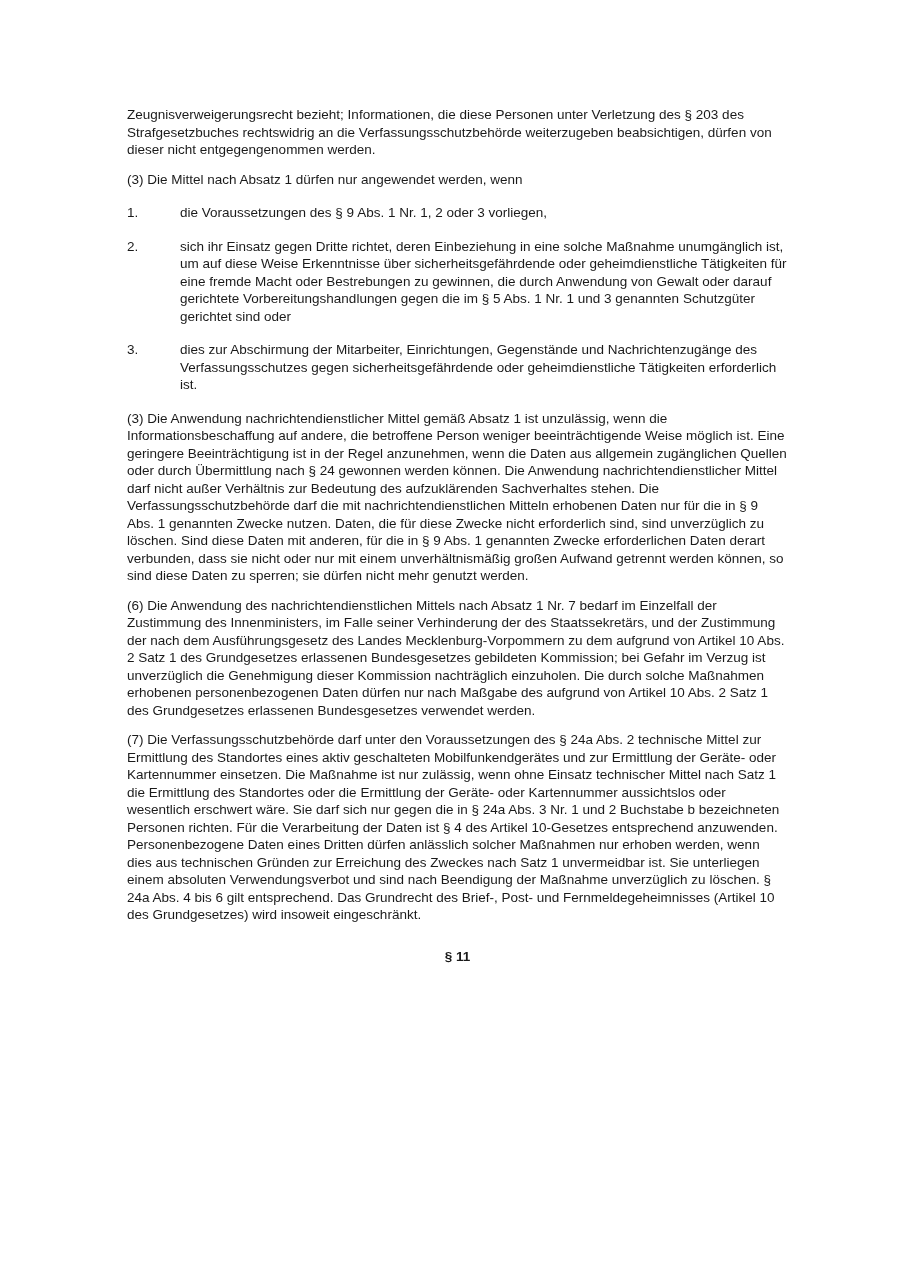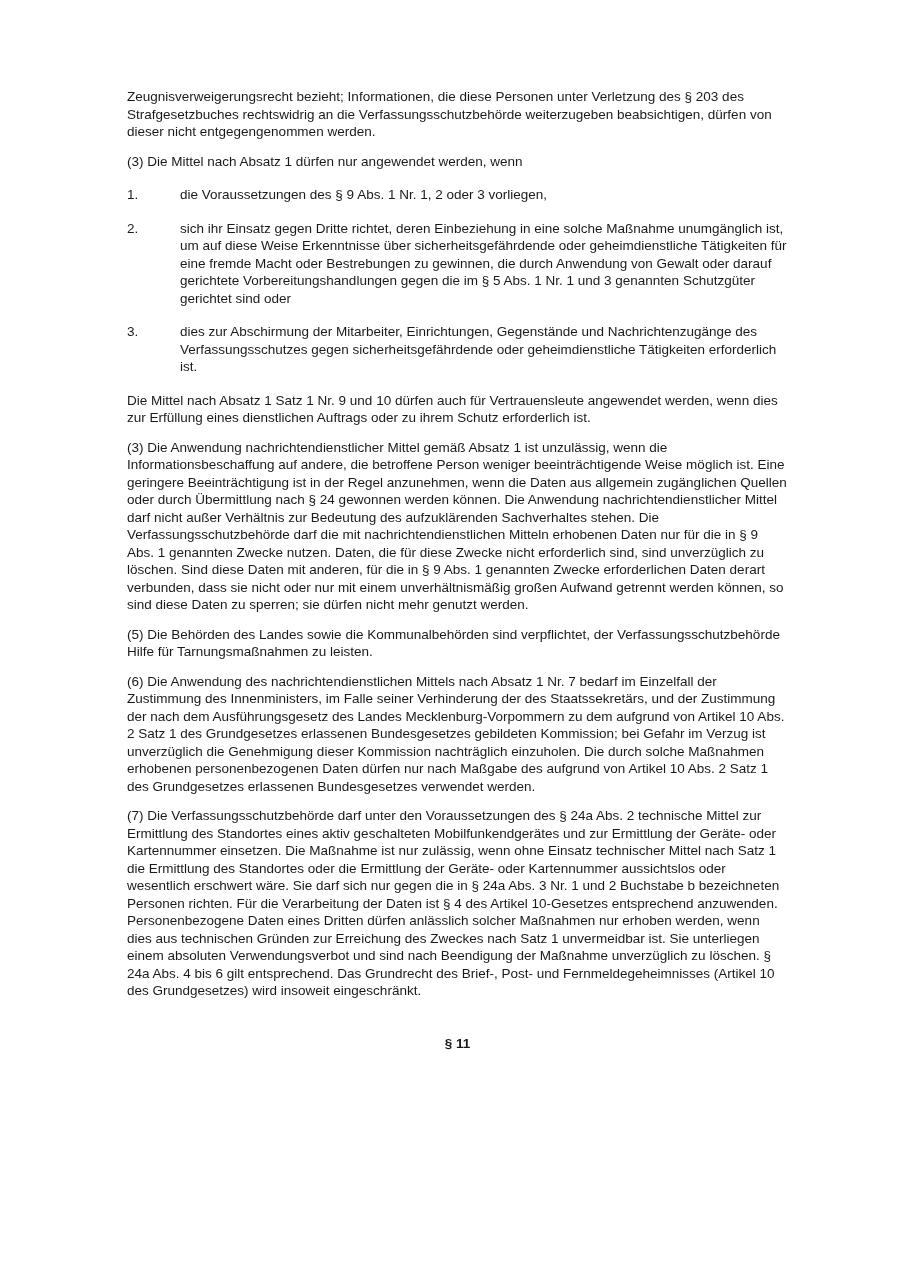--- a/index.html
+++ b/index.html
@@ -14,39 +14,39 @@
     background: #ffffff;
     overflow: hidden;
     font-family: "Liberation Sans", sans-serif;
     font-size: 13.5px;
     line-height: 17.5px;
     color: #1a1a1a;
   }
   .content {
     position: absolute;
     left: 127px;
-    top: 88px;
+    top: 106px;
     width: 661px;
   }
   .para {
     margin: 0 0 12px 0;
     text-align: left;
   }
   .li {
     display: flex;
     margin: 16px 0;
   }
   .li .num {
     flex: 0 0 53px;
   }
   .li .li-text {
     flex: 1;
   }
   .section-heading {
-    margin: 35px 0 0 0;
+    margin: 24px 0 0 0;
     text-align: center;
     font-weight: 700;
   }
 </style>
 </head>
 <body>
 
 <div class="page">
   <div class="content">
 
@@ -62,26 +62,24 @@
     <div class="li">
       <span class="num">2.</span>
       <span class="li-text">sich ihr Einsatz gegen Dritte richtet, deren Einbeziehung in eine solche Maßnahme unumgänglich ist, um auf diese Weise Erkenntnisse über sicherheitsgefährdende oder geheimdienstliche Tätigkeiten für eine fremde Macht oder Bestrebungen zu gewinnen, die durch Anwendung von Gewalt oder darauf gerichtete Vorbereitungshandlungen gegen die im § 5 Abs. 1 Nr. 1 und 3 genannten Schutzgüter gerichtet sind oder</span>
     </div>
 
     <div class="li">
       <span class="num">3.</span>
       <span class="li-text">dies zur Abschirmung der Mitarbeiter, Einrichtungen, Gegenstände und Nachrichtenzugänge des Verfassungsschutzes gegen sicherheitsgefährdende oder geheimdienstliche Tätigkeiten erforderlich ist.</span>
     </div>
 
-    <p class="para">Die Mittel nach Absatz 1 Satz 1 Nr. 9 und 10 dürfen auch für Vertrauensleute angewendet werden, wenn dies zur Erfüllung eines dienstlichen Auftrags oder zu ihrem Schutz erforderlich ist.</p>
 
     <p class="para">(3) Die Anwendung nachrichtendienstlicher Mittel gemäß Absatz 1 ist unzulässig, wenn die Informationsbeschaffung auf andere, die betroffene Person weniger beeinträchtigende Weise möglich ist. Eine geringere Beeinträchtigung ist in der Regel anzunehmen, wenn die Daten aus allgemein zugänglichen Quellen oder durch Übermittlung nach § 24 gewonnen werden können. Die Anwendung nachrichtendienstlicher Mittel darf nicht außer Verhältnis zur Bedeutung des aufzuklärenden Sachverhaltes stehen. Die Verfassungsschutzbehörde darf die mit nachrichtendienstlichen Mitteln erhobenen Daten nur für die in § 9 Abs. 1 genannten Zwecke nutzen. Daten, die für diese Zwecke nicht erforderlich sind, sind unverzüglich zu löschen. Sind diese Daten mit anderen, für die in § 9 Abs. 1 genannten Zwecke erforderlichen Daten derart verbunden, dass sie nicht oder nur mit einem unverhältnismäßig großen Aufwand getrennt werden können, so sind diese Daten zu sperren; sie dürfen nicht mehr genutzt werden.</p>
 
 
-    <p class="para">(5) Die Behörden des Landes sowie die Kommunalbehörden sind verpflichtet, der Verfassungsschutzbehörde Hilfe für Tarnungsmaßnahmen zu leisten.</p>
 
     <p class="para">(6) Die Anwendung des nachrichtendienstlichen Mittels nach Absatz 1 Nr. 7 bedarf im Einzelfall der Zustimmung des Innenministers, im Falle seiner Verhinderung der des Staatssekretärs, und der Zustimmung der nach dem Ausführungsgesetz des Landes Mecklenburg-Vorpommern zu dem aufgrund von Artikel 10 Abs. 2 Satz 1 des Grundgesetzes erlassenen Bundesgesetzes gebildeten Kommission; bei Gefahr im Verzug ist unverzüglich die Genehmigung dieser Kommission nachträglich einzuholen. Die durch solche Maßnahmen erhobenen personenbezogenen Daten dürfen nur nach Maßgabe des aufgrund von Artikel 10 Abs. 2 Satz 1 des Grundgesetzes erlassenen Bundesgesetzes verwendet werden.</p>
 
     <p class="para">(7) Die Verfassungsschutzbehörde darf unter den Voraussetzungen des § 24a Abs. 2 technische Mittel zur Ermittlung des Standortes eines aktiv geschalteten Mobilfunkendgerätes und zur Ermittlung der Geräte- oder Kartennummer einsetzen. Die Maßnahme ist nur zulässig, wenn ohne Einsatz technischer Mittel nach Satz 1 die Ermittlung des Standortes oder die Ermittlung der Geräte- oder Kartennummer aussichtslos oder wesentlich erschwert wäre. Sie darf sich nur gegen die in § 24a Abs. 3 Nr. 1 und 2 Buchstabe b bezeichneten Personen richten. Für die Verarbeitung der Daten ist § 4 des Artikel 10-Gesetzes entsprechend anzuwenden. Personenbezogene Daten eines Dritten dürfen anlässlich solcher Maßnahmen nur erhoben werden, wenn dies aus technischen Gründen zur Erreichung des Zweckes nach Satz 1 unvermeidbar ist. Sie unterliegen einem absoluten Verwendungsverbot und sind nach Beendigung der Maßnahme unverzüglich zu löschen. § 24a Abs. 4 bis 6 gilt entsprechend. Das Grundrecht des Brief-, Post- und Fernmeldegeheimnisses (Artikel 10 des Grundgesetzes) wird insoweit eingeschränkt.</p>
 
     <p class="section-heading">§ 11</p>
 
   </div>
 </div>
 

